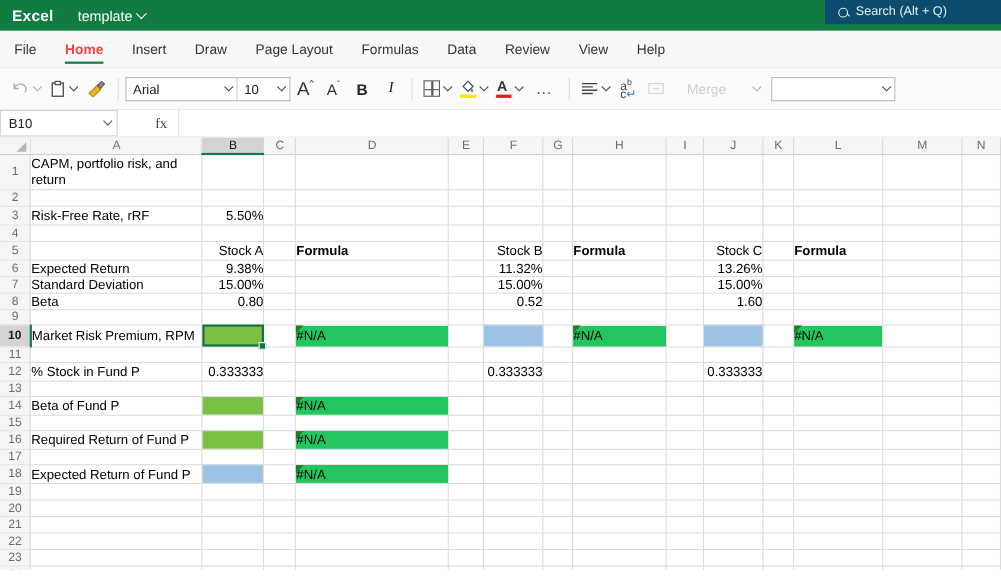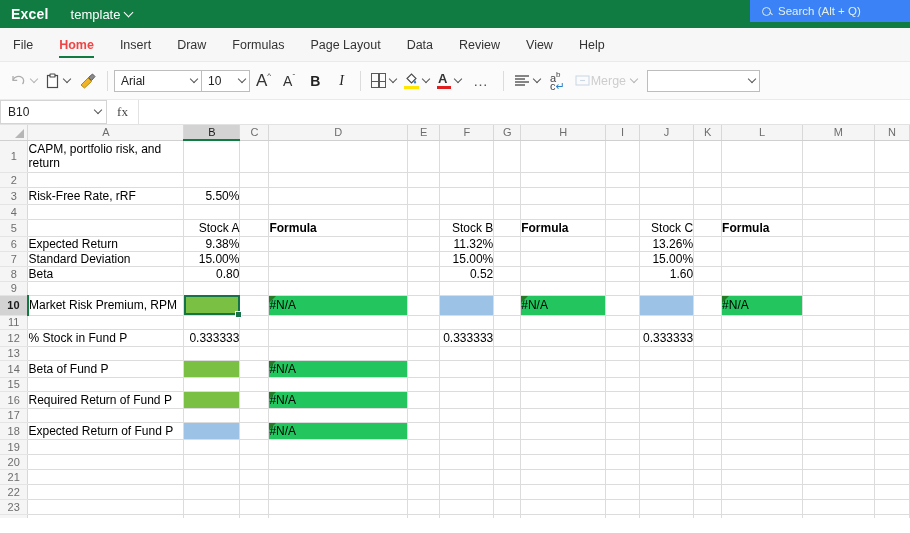--- a/index.html
+++ b/index.html
@@ -24,21 +24,21 @@
     color: #fff; font-size: 13px; margin-left: 22px;
     display: flex; align-items: center; gap: 5px; cursor: pointer;
   }
   .chev {
     width: 7px; height: 7px; border-right: 1.3px solid currentColor;
     border-bottom: 1.3px solid currentColor; transform: rotate(45deg);
     position: relative; top: -2px;
   }
   #search-box {
     position: absolute; right: 0; top: 0; width: 160px; height: 22px;
-    background: #3b82f6; display: flex; align-items: center; gap: 7px;
+    background: #0c4a6e; display: flex; align-items: center; gap: 7px;
     padding-left: 12px;
   }
   #search-box .mag {
     width: 9px; height: 9px; border: 1.3px solid #dbeade; border-radius: 50%;
     position: relative; flex: none;
   }
   #search-box .mag::after {
     content: ""; position: absolute; width: 4px; height: 1.3px;
     background: #dbeade; transform: rotate(45deg); right: -3px; bottom: 0px;
   }
@@ -84,33 +84,34 @@
     width: 6px; height: 6px; border-right: 1.2px solid #555;
     border-bottom: 1.2px solid #555; transform: rotate(45deg);
     margin-left: 4px; position: relative; top: -2px;
   }
   .tbsep { width: 1px; height: 20px; background: #dcdcdc; margin: 0 6px; }
   .combo {
     height: 22px; border: 1px solid #bdbdbd; background: #fff;
     display: flex; align-items: center; justify-content: space-between;
     padding: 0 4px 0 6px; font-size: 12px; color: #222; cursor: pointer;
   }
-  #font-combo { width: 88px; }
+  #font-combo { width: 102px; }
   #size-combo { width: 48px; border-left: none; }
   #style-combo { width: 113px; margin-left: 6px; }
   .icon-sq {
     width: 15px; height: 15px; border: 1.2px solid #5a5a5a; position: relative;
   }
   .icon-sq::before { content:""; position:absolute; left:50%; top:0; bottom:0; width:1.2px; background:#5a5a5a; }
   .icon-sq::after  { content:""; position:absolute; top:50%; left:0; right:0; height:1.2px; background:#5a5a5a; }
 
   
   #formula-bar {
     height: 25px; display: flex; align-items: stretch; background: #fff;
     border-bottom: 1px solid #e2e2e2;
+    gap: 24px;
   }
   #name-box {
     width: 107px; border: 1px solid #d4d4d4; display: flex; align-items: center;
     justify-content: space-between; padding: 0 5px 0 7px; font-size: 12px;
     color: #222; background: #fff; cursor: pointer;
   }
   #fx-btn {
     width: 32px; display: flex; align-items: center; justify-content: center;
     font-family: "Liberation Serif", serif; font-size: 13px;
     color: #444; border-right: 1px solid #e2e2e2; cursor: pointer;
@@ -190,22 +191,22 @@
     <span class="mag"></span>
     <span id="search-text">Search (Alt + Q)</span>
   </div>
 </div>
 
 <div id="ribbon-tabs">
   <div class="rtab">File</div>
   <div class="rtab active">Home</div>
   <div class="rtab">Insert</div>
   <div class="rtab">Draw</div>
+  <div class="rtab">Page Layout</div>
   <div class="rtab">Formulas</div>
-  <div class="rtab">Page Layout</div>
   <div class="rtab">Data</div>
   <div class="rtab">Review</div>
   <div class="rtab">View</div>
   <div class="rtab">Help</div>
 </div>
 
 <div id="toolbar">
   <div class="tb dis">
     <svg width="17" height="15" viewBox="0 0 17 15">
       <path d="M3 7 C4.5 3.5 9 2.5 12 4.5 C14 6 14.2 9 12.5 11" stroke="#444" stroke-width="1.3" fill="none"></path>
@@ -276,21 +277,21 @@
           <line x1="1" y1="5" x2="11" y2="5"></line>
       <line x1="1" y1="8" x2="15" y2="8"></line>
           <line x1="1" y1="11" x2="11" y2="11"></line>
         </g>
     </svg>
     <span class="cdown"></span>
   </div>
   <div class="tb" style="padding:0 6px">
     <span style="font-size:11px;color:#444;line-height:8px;display:inline-block;">a<sup style="font-size:8px">b</sup><br>c<span style="color:#2a7fc9">↵</span></span>
   </div>
-  <div class="tb dis" style="gap:1px">
+  <div class="tb dis" style="gap:21px">
     <svg width="15" height="13" viewBox="0 0 15 13">
       <rect x="1" y="2" width="13" height="9" stroke="#8aa9c6" stroke-width="1.1" fill="none"></rect>
       <line x1="5" y1="6.5" x2="10" y2="6.5" stroke="#8aa9c6" stroke-width="1.1"></line>
     </svg>
     <span style="font-size:12.5px;color:#8d8d8d">Merge</span>
     <span class="cdown"></span>
   </div>
   <div class="combo" id="style-combo">
     <span></span>
     <span class="cdown"></span>

